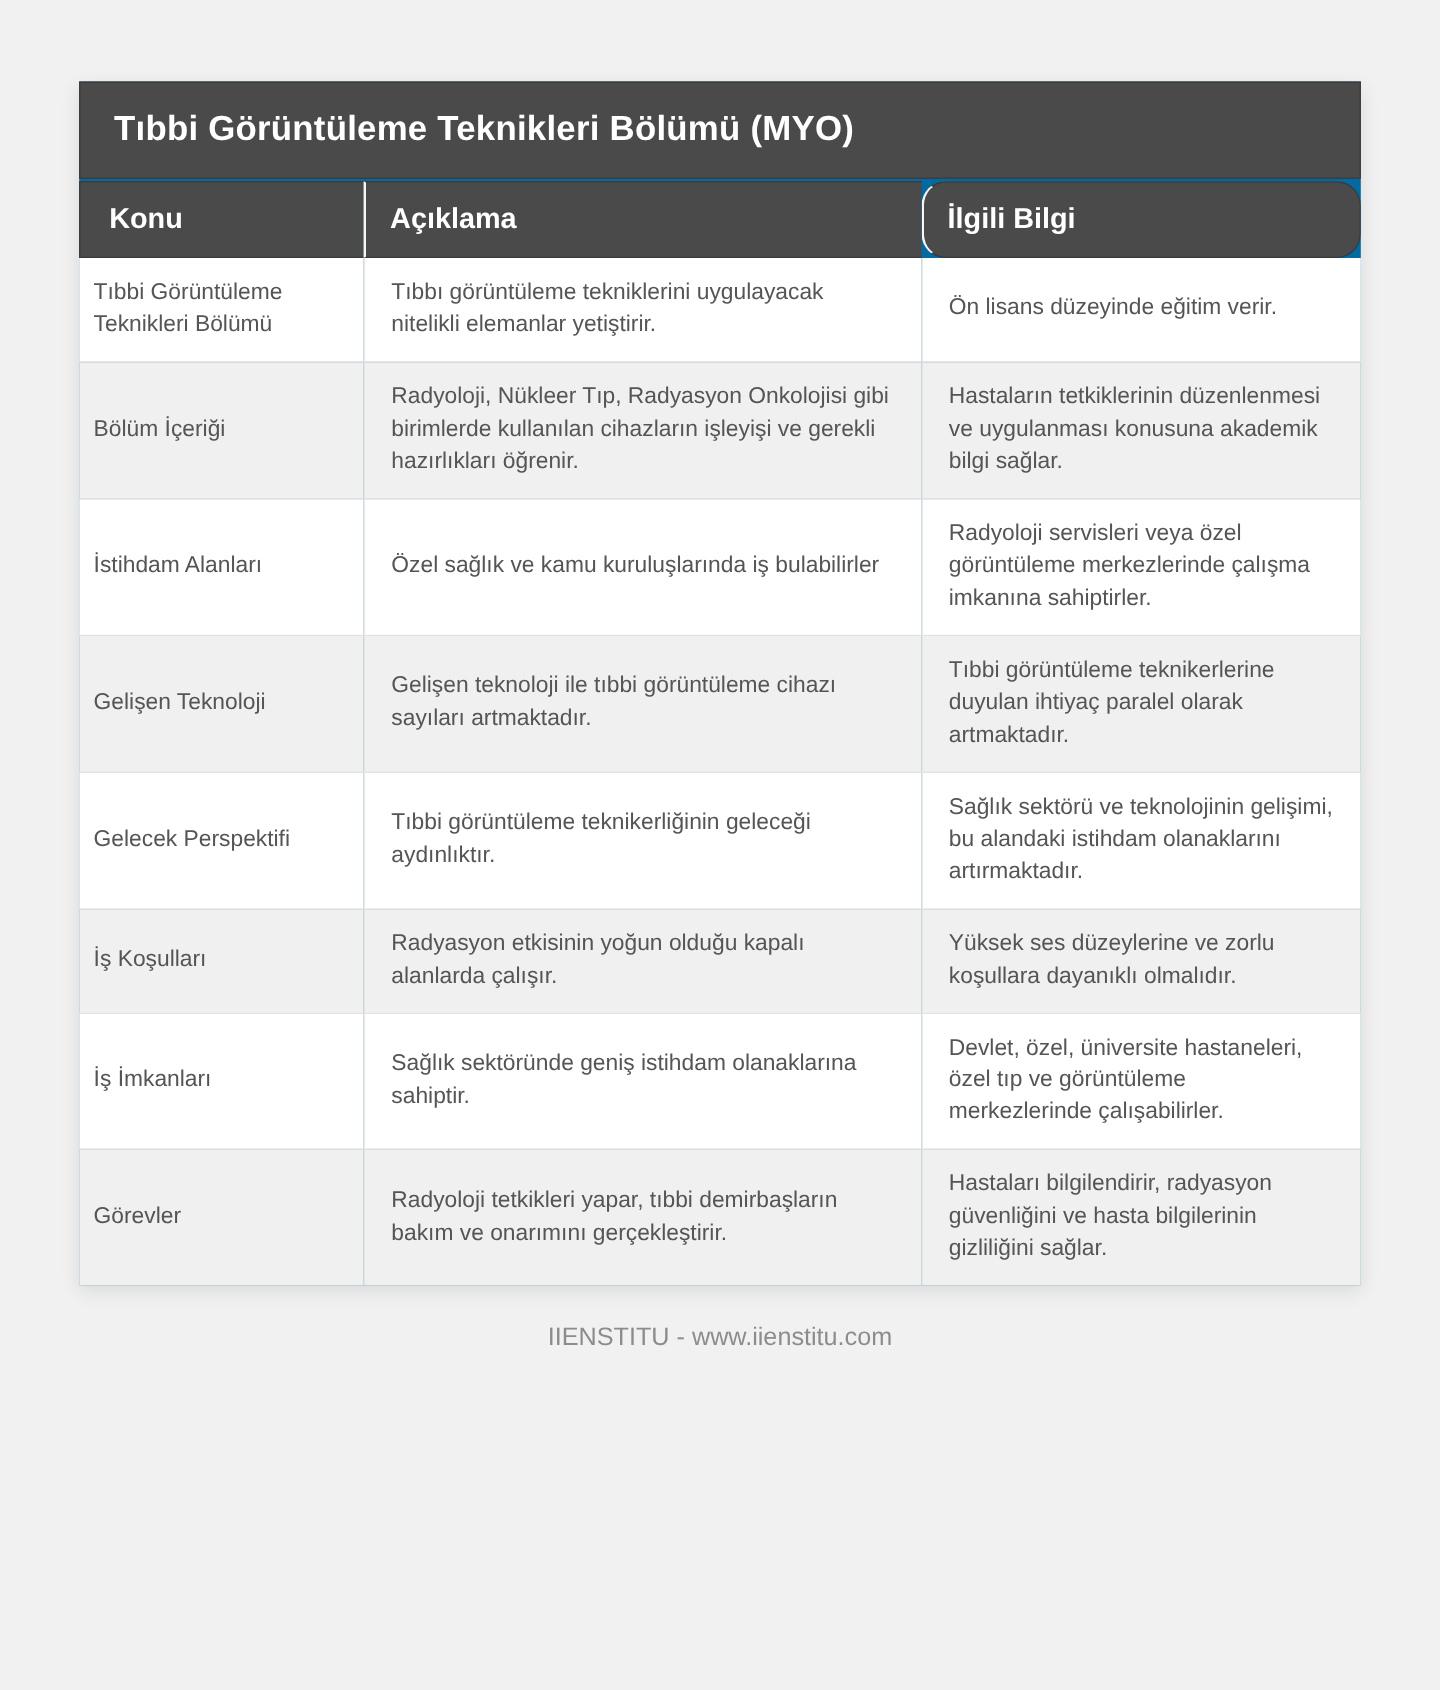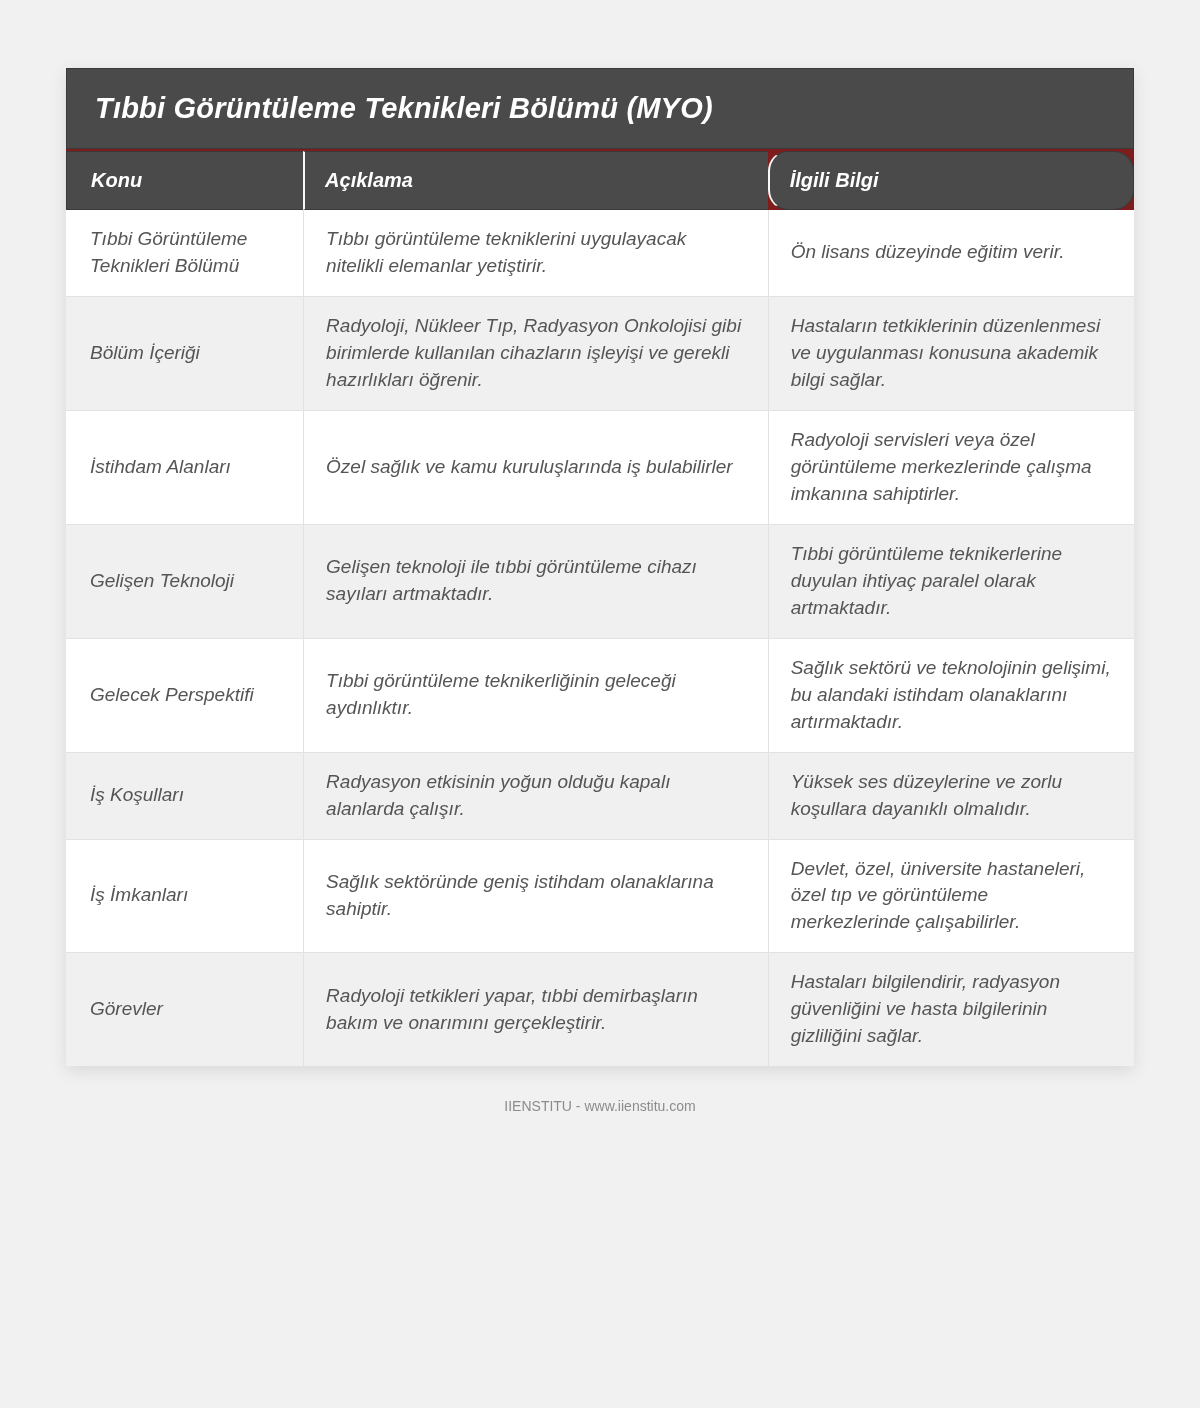--- a/index.html
+++ b/index.html
@@ -6,22 +6,21 @@
   html, body {
     width: 1200px;
     height: 1408px;
     background: #f1f1f2;
     font-family: "Liberation Sans", "DejaVu Sans", sans-serif;
   }
   .sheet {
     width: 1068px;
     margin: 68px auto 0 auto;
     box-shadow: 0 5px 16px rgba(0,0,0,0.10);
-    background: #7f1d1d;
-    font-style: italic;
+    background: #0369a1;
   }
   .title-bar {
     background: #4a4a4a;
     border: 1px solid #3a3a3a;
     color: #ffffff;
     font-size: 29px;
     font-weight: bold;
     padding: 23px 28px;
     letter-spacing: 0.2px;
     margin-bottom: 2px;
@@ -31,50 +30,50 @@
     border-collapse: separate;
     border-spacing: 0;
     table-layout: fixed;
   }
   col.c-konu    { width: 22.2%; }
   col.c-acik    { width: 43.5%; }
   col.c-bilgi   { width: 34.3%; }
   thead th {
     background: #4a4a4a;
     color: #ffffff;
-    font-size: 20px;
+    font-size: 24px;
     font-weight: bold;
     text-align: left;
     padding: 17px 20px;
     border-top: 1px solid #3a3a3a;
     border-bottom: 1px solid #3a3a3a;
     vertical-align: middle;
   }
   thead th:first-child { border-left: 1px solid #3a3a3a; padding-left: 24px; }
   thead th:last-child  { border-right: 1px solid #3a3a3a; border-radius: 20px; }
   thead th + th { border-left: 2px solid #f7f7f7; }
   tbody td {
     color: #555555;
     font-size: 19px;
     line-height: 1.42;
     padding: 16px 22px;
     vertical-align: middle;
     border-bottom: 1px solid #e2e2e2;
     word-wrap: break-word;
   }
-  tbody td:first-child { padding-left: 24px; }
+  tbody td:first-child { padding-left: 12px; }
   tbody td + td { border-left: 1px solid #e2e2e2; }
   tbody tr:nth-child(odd)  { background: #ffffff; }
   tbody tr:nth-child(even) { background: #f0f0f0; }
   tbody tr:last-child td { border-bottom: none; }
   .footer {
     margin-top: 32px;
     text-align: center;
     color: #8c8c8c;
-    font-size: 14px;
+    font-size: 21px;
   }
 </style>
 </head>
 <body>
 
 <div class="sheet">
   <div class="title-bar">Tıbbi Görüntüleme Teknikleri Bölümü (MYO)</div>
   <table>
     <colgroup>
       <col class="c-konu">

